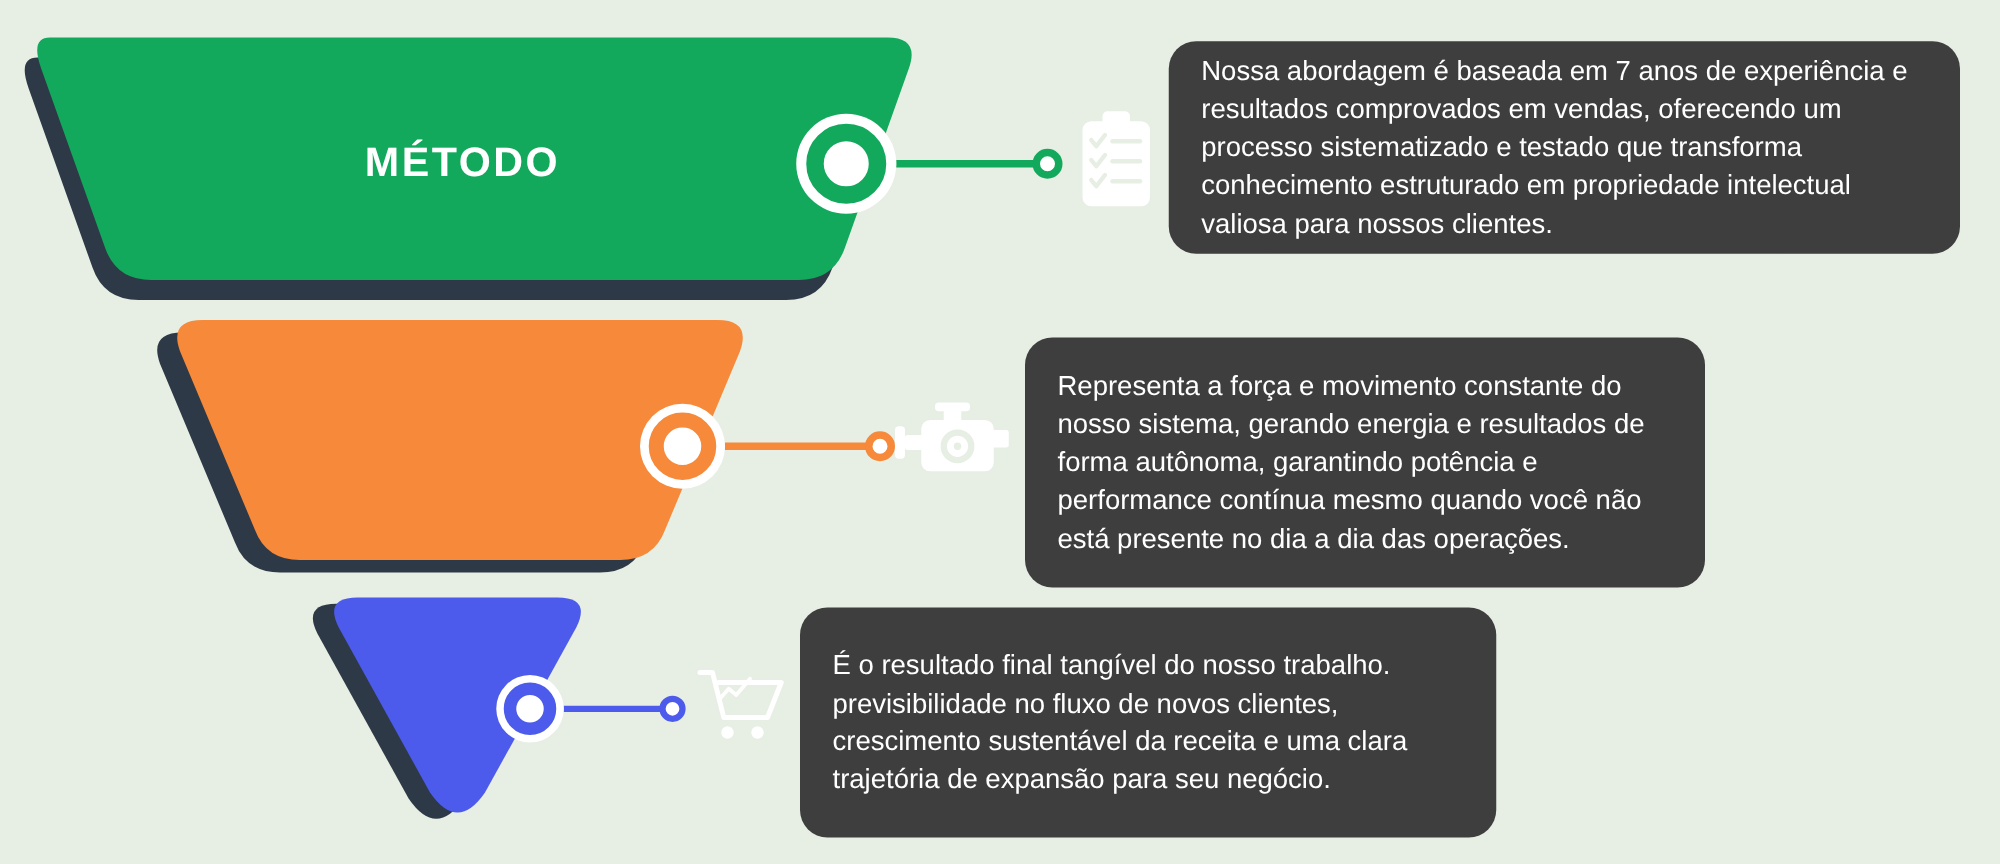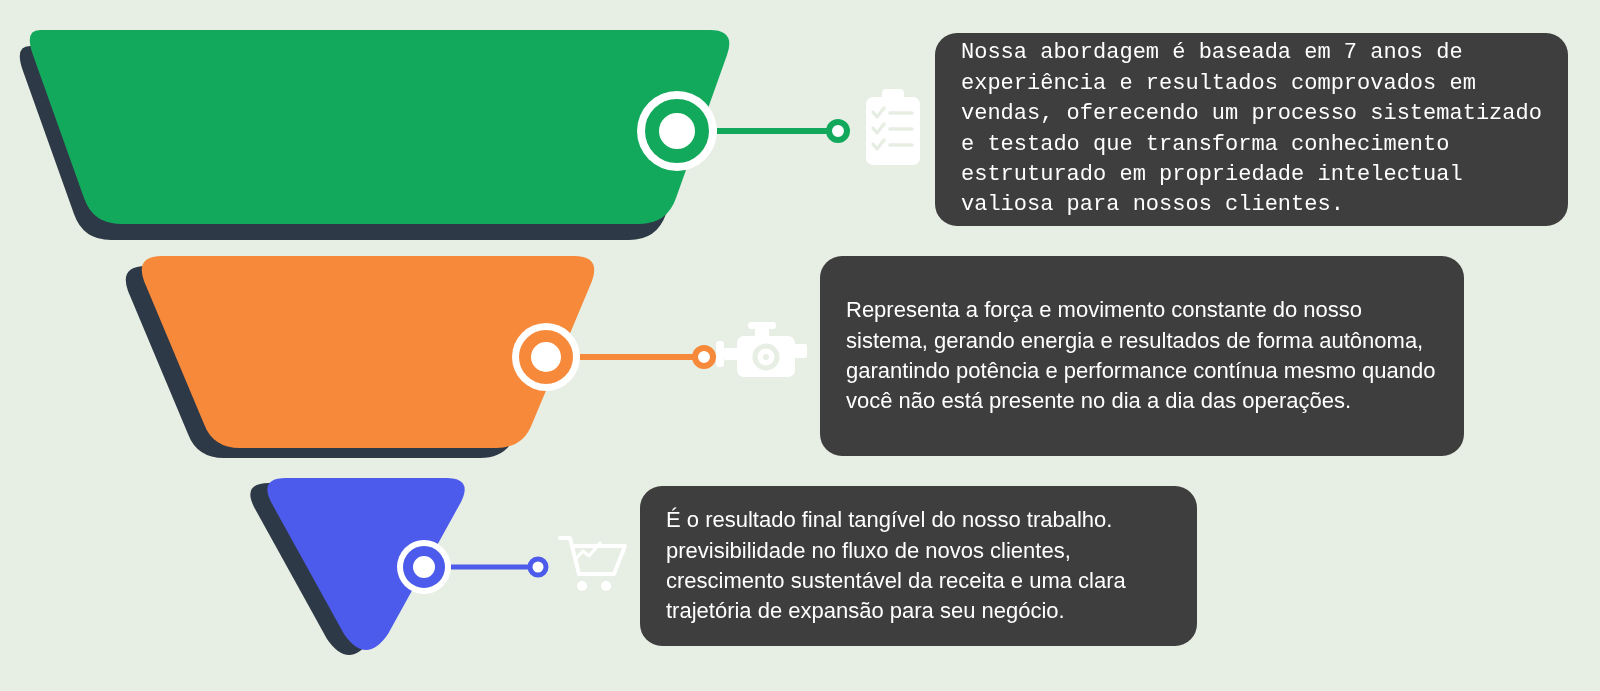--- a/index.html
+++ b/index.html
@@ -18,23 +18,23 @@
   .label-metodo{left:150px;top:111px;width:440px;font-size:33px;}
   .label-motor{left:170px;top:339px;width:390px;font-size:31px;}
   .label-vendas{left:248px;top:496px;width:238px;font-size:30px;}
 
   .panel{
     position:absolute;background:#3e3e3e;border-radius:22px;color:#ffffff;
     box-sizing:border-box;padding:20px 26px;
     font-size:22px;line-height:1.38;
     display:flex;align-items:center;
   }
-  .panel-metodo{left:935px;top:33px;width:633px;height:193px;font-family:Liberation Mono, monospace;}
-  .panel-motor{left:820px;top:256px;width:644px;height:200px;}
-  .panel-vendas{left:640px;top:486px;width:557px;height:160px;}
+  .panel-metodo{left:935px;top:33px;width:633px;height:170px;}
+  .panel-motor{left:820px;top:270px;width:544px;height:200px;}
+  .panel-vendas{left:640px;top:486px;width:557px;height:184px;}
 </style>
 </head>
 <body>
 
 <div class="stage">
 
   <svg class="layer" viewBox="0 0 1600 691">
 
     <g fill="#2e3947">
       <path d="M 30 46 L 700 46 Q 726 46 717 71 L 666 214 Q 657 240 629 240 L 111 240 Q 83 240 74 214 L 23 71 Q 14 46 30 46 Z"></path>
@@ -93,20 +93,21 @@
       <g fill="none" stroke="#ffffff" stroke-width="4" stroke-linecap="round" stroke-linejoin="round">
         <path d="M560 538 h10 l9 36 h35 l11 -28 h-50"></path>
         <circle cx="582" cy="586" r="5" fill="#ffffff" stroke="none"></circle>
         <circle cx="606" cy="586" r="5" fill="#ffffff" stroke="none"></circle>
         <path d="M575 560 l8 -9 l6 5 l11 -13" stroke-width="3"></path>
         <path d="M600 541 l2 6 l-6 1 Z" fill="#ffffff" stroke="none"></path>
       </g>
     </g>
   </svg>
 
+  <div class="seg-label label-metodo">MÉTODO</div>
 
   <div class="panel panel-metodo">
     <span>Nossa abordagem é baseada em 7 anos de experiência e resultados comprovados em vendas, oferecendo um processo sistematizado e testado que transforma conhecimento estruturado em propriedade intelectual valiosa para nossos clientes.</span>
   </div>
   <div class="panel panel-motor">
     <span>Representa a força e movimento constante do nosso sistema, gerando energia e resultados de forma autônoma, garantindo potência e performance contínua mesmo quando você não está presente no dia a dia das operações.</span>
   </div>
   <div class="panel panel-vendas">
     <span>É o resultado final tangível do nosso trabalho. previsibilidade no fluxo de novos clientes, crescimento sustentável da receita e uma clara trajetória de expansão para seu negócio.</span>
   </div>

